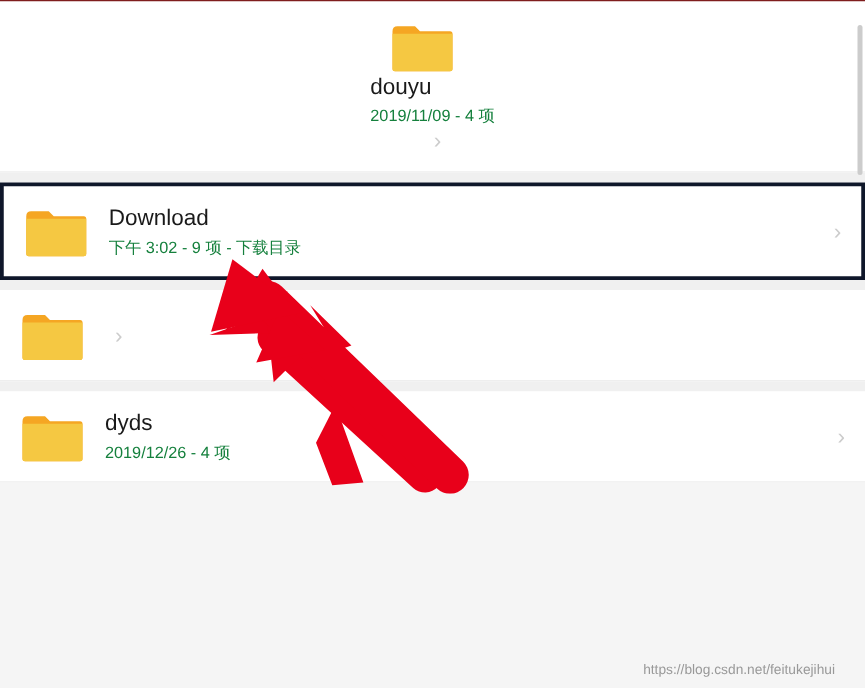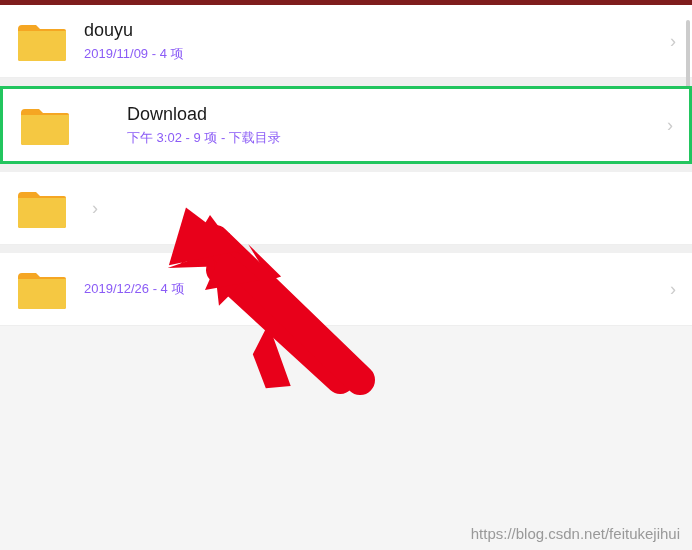--- a/index.html
+++ b/index.html
@@ -21,28 +21,28 @@
       display: flex;
       align-items: center;
       background: #ffffff;
       padding: 14px 16px;
       border-bottom: 1px solid #eeeeee;
       position: relative;
       cursor: pointer;
     }
 
     .folder-item:first-child {
-      border-top: 5px solid #7f1d1d;
+      border-top: 1px solid #7f1d1d;
+      flex-direction: column;
     }
 
     .folder-item.highlighted {
-      border: 3px solid #22c55e;
+      border: 3px solid #0f172a;
       background: #ffffff;
       z-index: 2;
-      gap: 40px;
     }
 
     .folder-icon {
       width: 52px;
       height: 44px;
       flex-shrink: 0;
       margin-right: 16px;
     }
 
     .folder-icon svg {
@@ -56,21 +56,21 @@
 
     .folder-name {
       font-size: 18px;
       color: #1a1a1a;
       font-weight: 400;
       margin-bottom: 4px;
     }
 
     .folder-meta {
       font-size: 13px;
-      color: #8b5cf6;
+      color: #15803d;
     }
 
     .chevron {
       color: #cccccc;
       font-size: 18px;
       font-weight: 300;
       margin-left: 8px;
     }
 
     
@@ -92,22 +92,22 @@
       width: 200px;
       height: 160px;
       z-index: 10;
       pointer-events: none;
     }
 
     
     .watermark {
       position: absolute;
       bottom: 8px;
-      right: 12px;
-      font-size: 15px;
+      right: 24px;
+      font-size: 11px;
       color: #999999;
       z-index: 20;
     }
 
     .divider {
       height: 8px;
       background: #f0f0f0;
     }
   </style>
 </head>
@@ -160,20 +160,21 @@
   <div class="divider"></div>
 
   <div class="folder-item">
     <div class="folder-icon">
       <svg viewBox="0 0 52 44" fill="none" xmlns="http://www.w3.org/2000/svg">
         <path d="M2 10 Q2 6 6 6 L20 6 L24 10 L48 10 Q50 10 50 12 L50 40 Q50 42 48 42 L4 42 Q2 42 2 40 Z" fill="#F5A623"></path>
         <path d="M2 12 L50 12 L50 40 Q50 42 48 42 L4 42 Q2 42 2 40 Z" fill="#F5C842"></path>
       </svg>
     </div>
     <div class="folder-info">
+      <div class="folder-name">dyds</div>
       <div class="folder-meta">2019/12/26 - 4 项</div>
     </div>
     <span class="chevron">›</span>
   </div>
 
 </div>
 
 <svg class="arrow-container" viewBox="0 0 200 160" xmlns="http://www.w3.org/2000/svg">
 
   <polygon points="60,155 85,155 60,60 110,95 95,70 40,20 25,50 75,80 50,120" fill="#e8001a" transform="rotate(-5, 100, 90)"></polygon>

